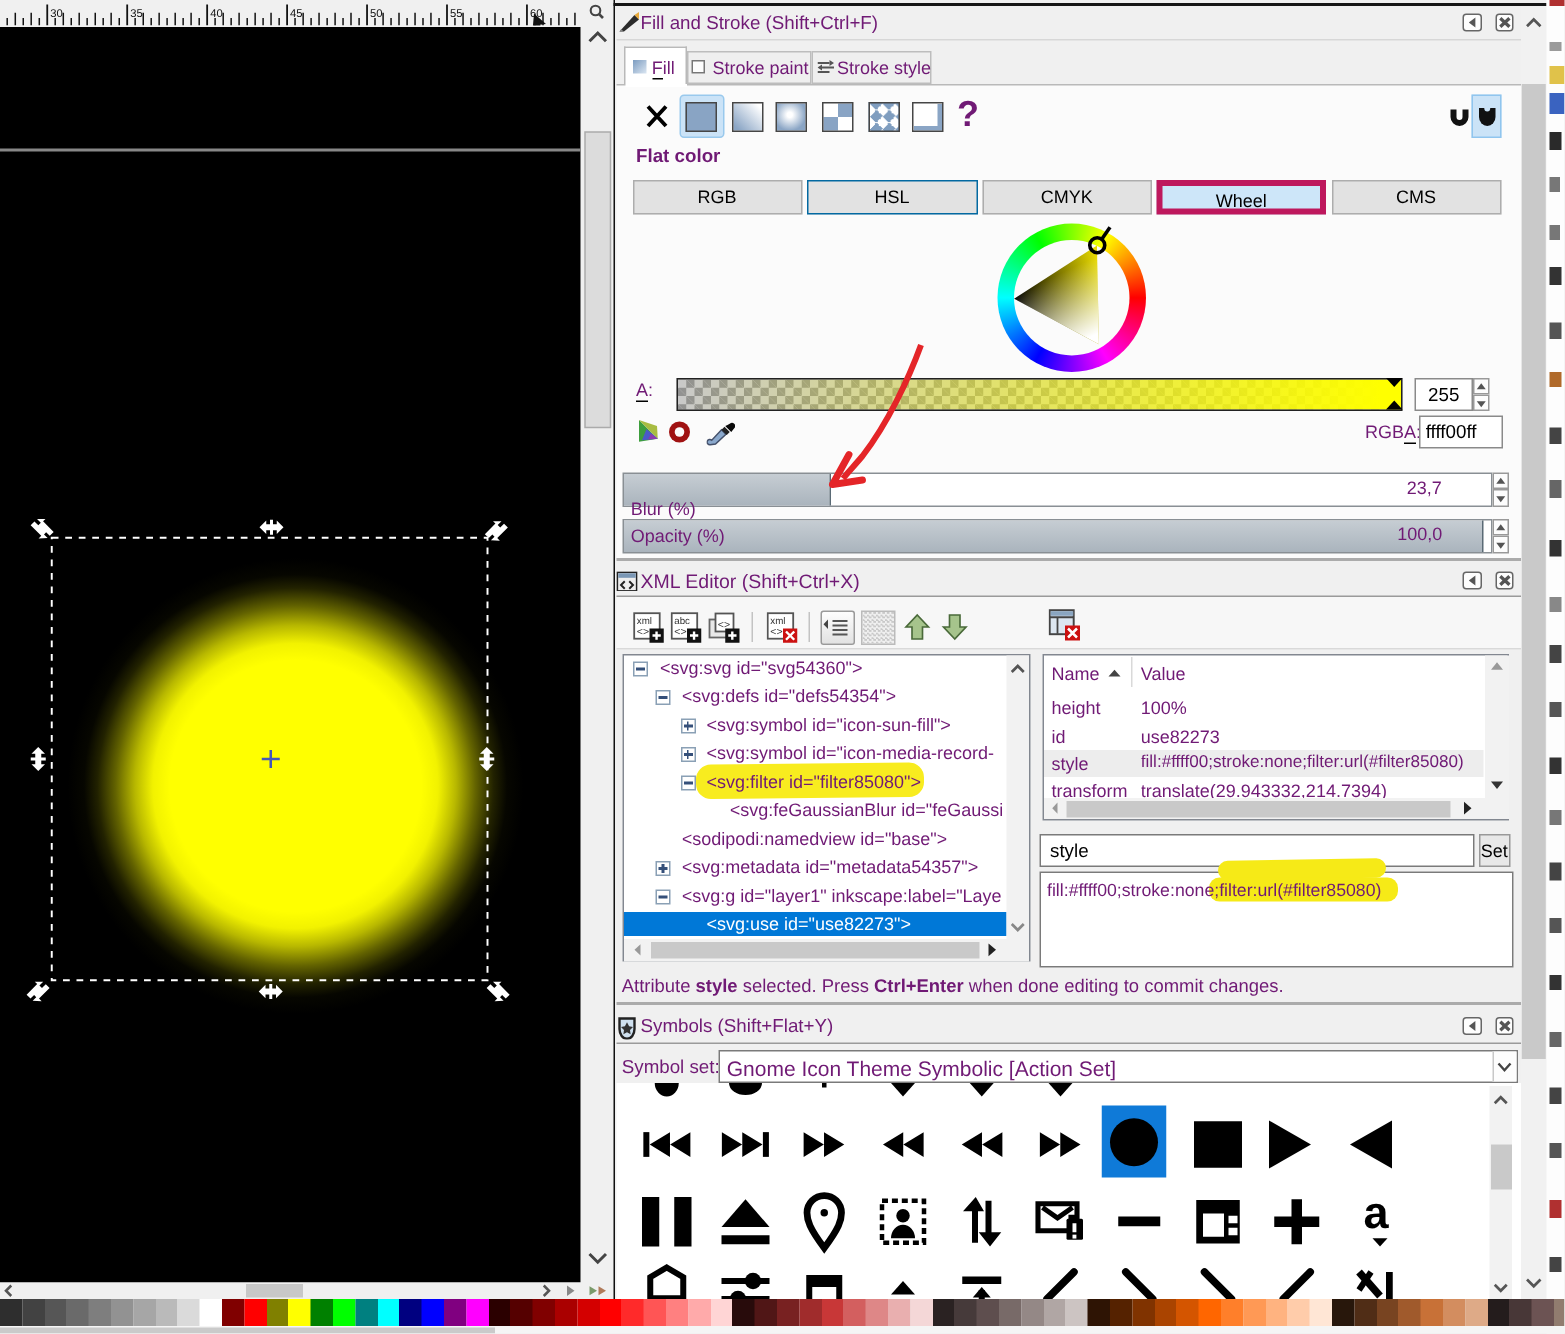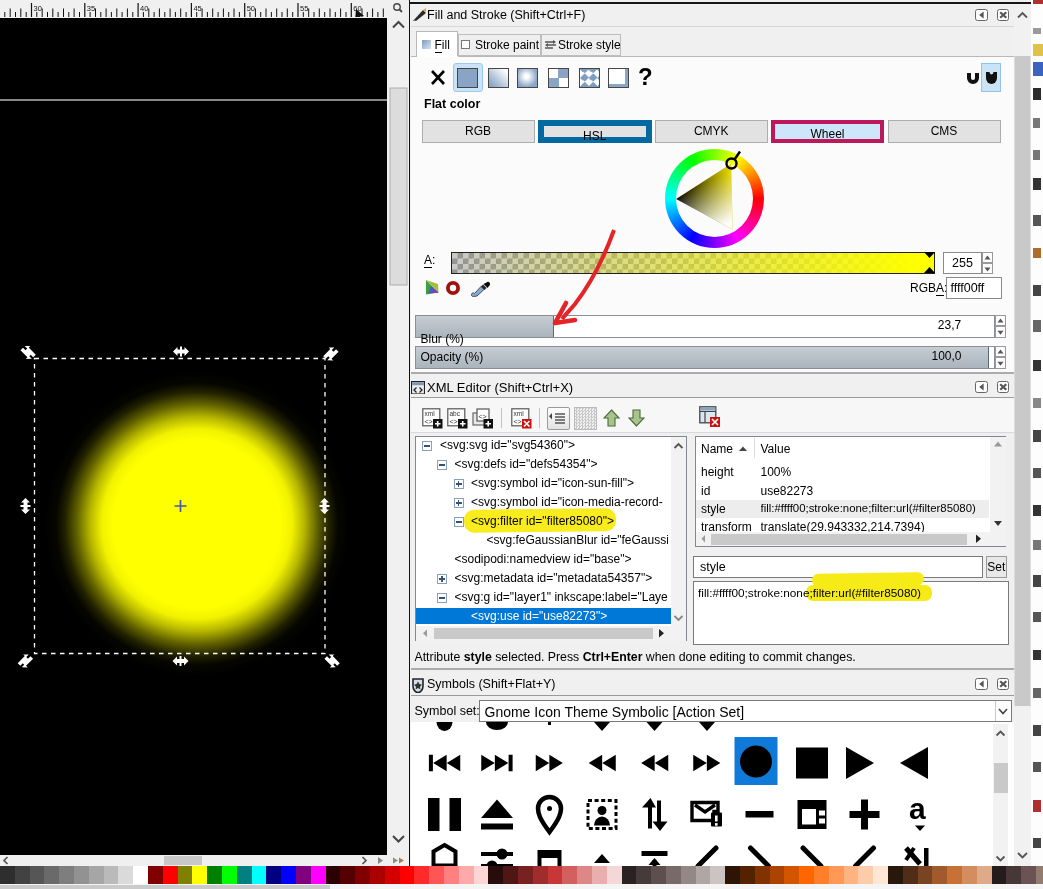--- a/index.html
+++ b/index.html
@@ -1,18 +1,18 @@
 <!DOCTYPE html>
 <html><head><meta charset="utf-8"><style>
 *{margin:0;padding:0;box-sizing:border-box}
 html,body{width:1043px;height:889px;overflow:hidden}
 body{font-family:"Liberation Sans",sans-serif;background:#f0f0f0;position:relative}
 .abs{position:absolute}
 .hdrbtn{position:absolute;width:12.5px;height:12px;border:1.4px solid #666;border-radius:2.5px;background:#fdfdfd}
-.txt{position:absolute;white-space:pre;font-size:12px;color:#000000}
+.txt{position:absolute;white-space:pre;font-size:12px;color:#701a75}
 </style></head><body>
 
 <div class="abs" style="left:0;top:18px;width:387px;height:837px;background:#000"></div>
 <svg width="387" height="17" style="position:absolute;left:0;top:0;background:#f0f0f0">
     <line x1="-0.5" y1="8.5" x2="-0.5" y2="17" stroke="#111" stroke-width="1"></line>
     <line x1="4.8" y1="12" x2="4.8" y2="17" stroke="#111" stroke-width="1"></line>
     <line x1="10.2" y1="8.5" x2="10.2" y2="17" stroke="#111" stroke-width="1"></line>
     <line x1="15.5" y1="12" x2="15.5" y2="17" stroke="#111" stroke-width="1"></line>
     <line x1="20.8" y1="8.5" x2="20.8" y2="17" stroke="#111" stroke-width="1"></line>
     <line x1="26.2" y1="12" x2="26.2" y2="17" stroke="#111" stroke-width="1"></line>
@@ -210,21 +210,21 @@
 <svg class="abs" style="left:965px;top:71px" width="16" height="15">
     <path d="M2,2 v5 a6,6 0 0 0 12,0 v-5 h-4 v5 a2,2 0 0 1 -4,0 v-5 Z" fill="#111"></path>
   </svg>
 <div class="abs" style="left:980.7px;top:63px;width:20.6px;height:29px;background:#cbe3f7;border:1px solid #90c5ee"></div>
 <svg class="abs" style="left:985px;top:71px" width="13" height="14">
     <path d="M1,1 h11 v6 a5.5,6 0 0 1 -11,0 Z" fill="#111"></path>
     <path d="M4.5,1 a2,2.4 0 0 0 4,0 Z" fill="#cbe3f7"></path>
   </svg>
 <div class="txt" style="left:424px;top:97px;font-weight:bold;font-size:12.5px">Flat color</div>
 <div class="abs" style="left:421.5px;top:120px;width:113px;height:23px;background:#e2e2e2;border:1px solid #adadad;text-align:center;font-size:12px;line-height:21px">RGB</div>
-<div class="abs" style="left:538px;top:120px;width:113.5px;height:23px;background:#e2e2e2;border:6px solid #0369a1;text-align:center;font-size:12px;line-height:21px">HSL</div>
+<div class="abs" style="left:538px;top:120px;width:113.5px;height:23px;background:#e2e2e2;border:1px solid #0369a1;text-align:center;font-size:12px;line-height:21px">HSL</div>
 <div class="abs" style="left:654.5px;top:120px;width:113.5px;height:23px;background:#e2e2e2;border:1px solid #adadad;text-align:center;font-size:12px;line-height:21px">CMYK</div>
 <div class="abs" style="left:771px;top:120px;width:113px;height:23px;background:#cde6f9;border:4px solid #be185d;text-align:center;font-size:12px;line-height:21px">Wheel</div>
 <div class="abs" style="left:887.5px;top:120px;width:113px;height:23px;background:#e2e2e2;border:1px solid #adadad;text-align:center;font-size:12px;line-height:21px">CMS</div>
 <div class="abs" style="left:665px;top:149px;width:99px;height:99px;border-radius:50%;background:conic-gradient(from 0deg, hsl(90,100%,50%), hsl(60,100%,50%) 8.33%, hsl(30,100%,50%) 16.7%, hsl(0,100%,50%) 25%, hsl(330,100%,50%) 33.3%, hsl(300,100%,50%) 41.7%, hsl(270,100%,50%) 50%, hsl(240,100%,50%) 58.3%, hsl(210,100%,50%) 66.7%, hsl(180,100%,50%) 75%, hsl(150,100%,50%) 83.3%, hsl(120,100%,50%) 91.7%, hsl(90,100%,50%))"></div>
 <div class="abs" style="left:676px;top:160px;width:77px;height:77px;border-radius:50%;background:#fbfbfb"></div>
 <svg class="abs" style="left:665px;top:149px" width="99" height="99">
 <defs>
       <linearGradient id="tg1" x1="0" y1="0.5" x2="1" y2="0.22">
         <stop offset="0" stop-color="#000"></stop>
         <stop offset="1" stop-color="#e6d800"></stop>

